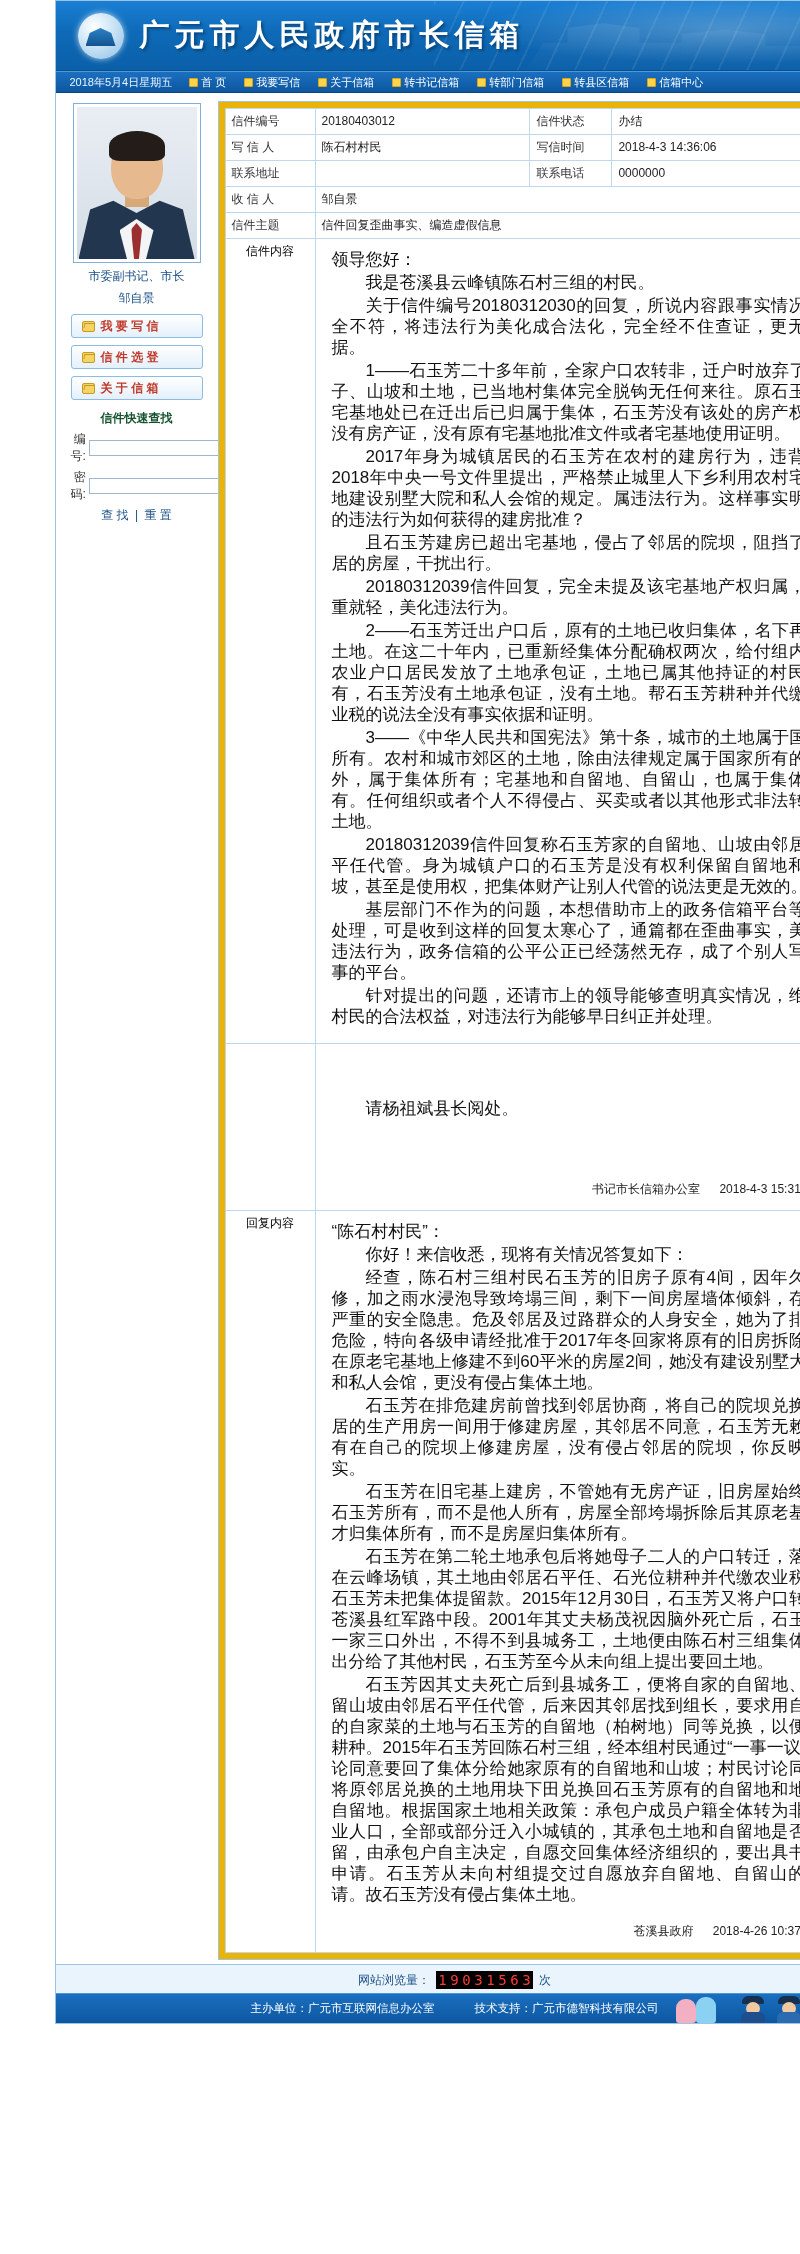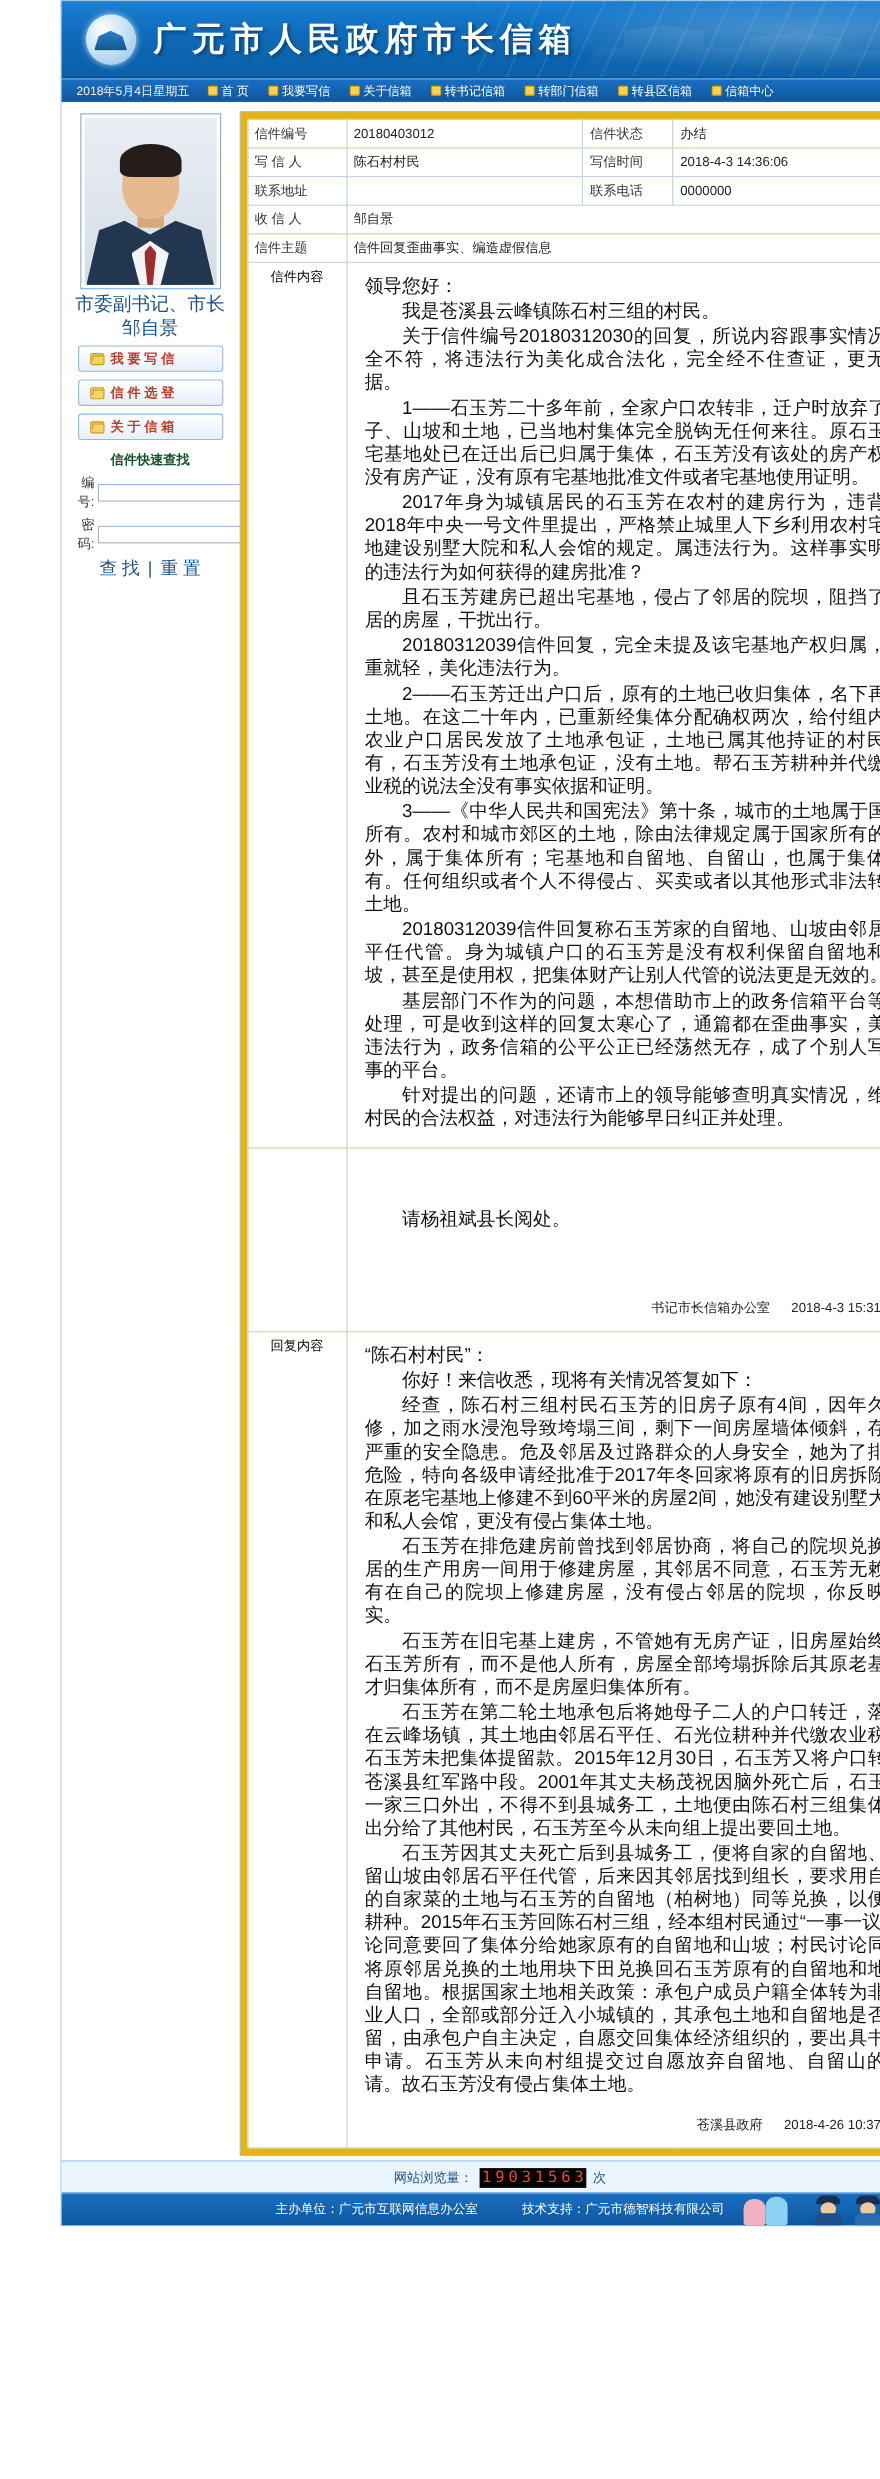--- a/index.html
+++ b/index.html
@@ -185,21 +185,21 @@
   }
   .portrait .neck {
     position: absolute;
     left: 50%; top: 84px;
     transform: translateX(-50%);
     width: 24px; height: 16px;
     background: #d7a878;
   }
   .name-line {
     text-align: center;
-    font-size: 17px;
+    font-size: 12px;
     color: #1a4f86;
     margin-top: 5px;
     line-height: 17px;
   }
 
   .side-btn {
     width: 132px;
     margin: 7px auto 0 auto;
     height: 24px;
     border: 1px solid #8dbbe2;
@@ -251,21 +251,21 @@
   .q-row input {
     flex: 1;
     height: 16px;
     border: 1px solid #9fb6cc;
     font-size: 11px;
     padding: 0 2px;
   }
   .q-btns {
     text-align: center;
     margin-top: 4px;
-    font-size: 16px;
+    font-size: 12px;
     color: #1a4f86;
   }
   .q-btns span { cursor: pointer; padding: 0 3px; }
 
   .notice {
     margin: 10px 2px 0 2px;
     font-size: 12px;
     line-height: 19px;
     color: #222;
     text-align: justify;

